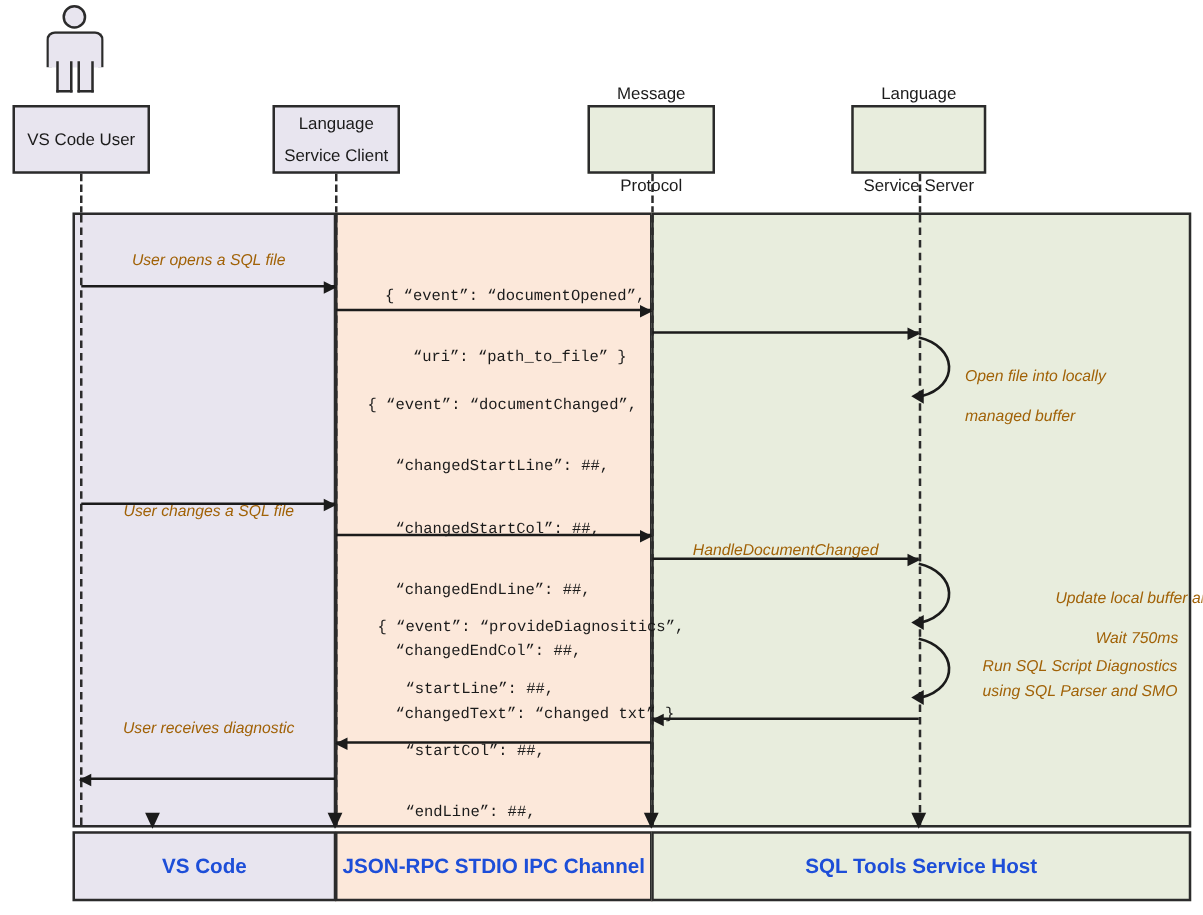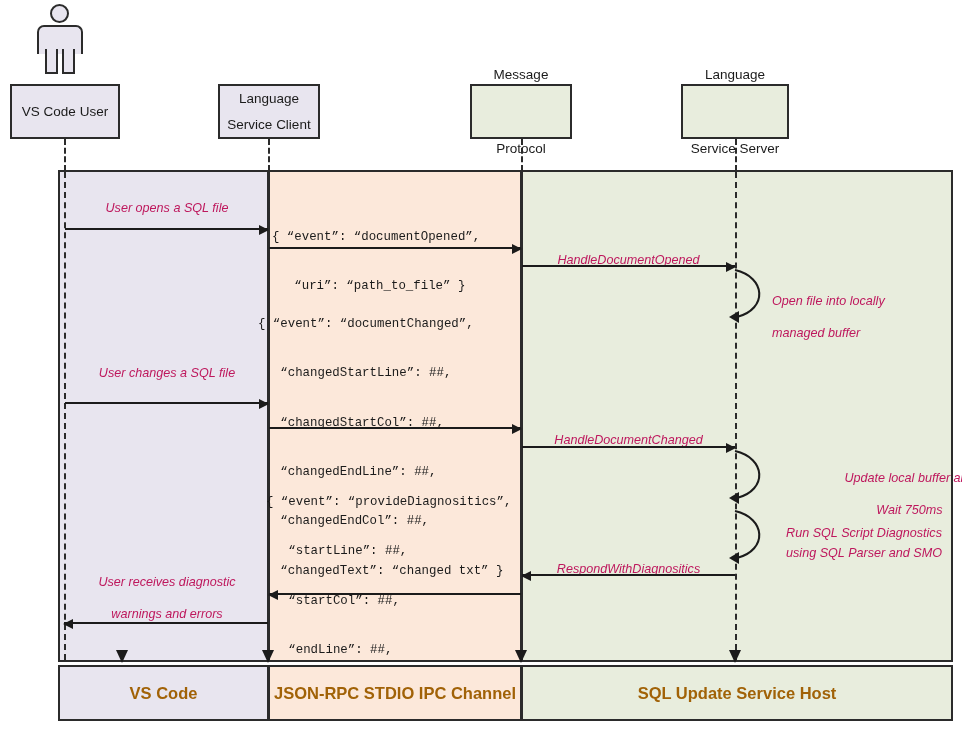--- a/index.html
+++ b/index.html
@@ -34,36 +34,36 @@
   .band.green{background:#e8eddd;}
 
   
   .arrow{position:absolute;height:0;border-top:2.1px solid #1b1b1b;}
   .arrow:after{content:"";position:absolute;top:-5.5px;width:0;height:0;
        border-top:5.5px solid transparent;border-bottom:5.5px solid transparent;}
   .arrow.right:after{right:-1px;border-left:10px solid #1b1b1b;}
   .arrow.left:after{left:-1px;border-right:10px solid #1b1b1b;}
 
   
-  .alabel{position:absolute;font-style:italic;font-size:12.6px;color:#be185d;
+  .alabel{position:absolute;font-style:italic;font-size:12.6px;color:#a16207;
        text-align:center;line-height:1.55;white-space:nowrap;}
   .alabel.two{white-space:normal;}
 
   
   .json{position:absolute;font-family:"Liberation Mono",monospace;font-size:12.4px;
         color:#1b1b1b;line-height:1.0;white-space:pre;}
-  .json div{height:24.6px;line-height:24.6px;}
+  .json div{height:24.6px;line-height:24.6px;margin-left:36px;}
 
   
   .loop{position:absolute;}
 
   
   .foot{position:absolute;box-sizing:border-box;border:2.2px solid #2b2b2b;
         display:flex;align-items:center;justify-content:center;
-        font-size:16.5px;font-weight:bold;color:#a16207;}
+        font-size:16.5px;font-weight:bold;color:#1d4ed8;}
   .foot.purple{background:#e8e5ef;}
   .foot.peach{background:#fce8da;}
   .foot.green{background:#e8eddd;}
 </style>
 </head>
 <body>
 
 <div id="canvas">
 
   <div class="actor">
@@ -109,42 +109,41 @@
   <div class="alabel" style="left:65px;top:199px;width:204px;">User opens a SQL file</div>
   <div class="arrow right" style="left:65px;top:228px;width:203px;"></div>
 
   <div class="json" style="left:272px;top:200px;">
     <div>{ “event”: “documentOpened”,</div>
     <div>   “uri”: “path_to_file” }</div>
   </div>
 
   <div class="arrow right" style="left:269px;top:247px;width:252px;"></div>
 
-  <div class="alabel" style="left:522px;top:251px;width:213px;">HandleDocumentOpened</div>
   <div class="arrow right" style="left:522px;top:265px;width:213px;"></div>
 
   <svg class="loop" style="left:728px;top:267px;" width="55" height="60">
     <path d="M7,3 C38,10 40,42 9,50" fill="none" stroke="#1b1b1b" stroke-width="2.1"></path>
     <polygon points="11,44 11,56 1,50" fill="#1b1b1b"></polygon>
   </svg>
   <div class="alabel two" style="left:772px;top:292px;width:185px;text-align:left;">
     <div>Open file into locally</div>
     <div style="margin-top:12px;">managed buffer</div>
   </div>
 
   <div class="json" style="left:258px;top:287px;">
     <div>{ “event”: “documentChanged”,</div>
     <div>   “changedStartLine”: ##,</div>
     <div>   “changedStartCol”: ##,</div>
     <div>   “changedEndLine”: ##,</div>
     <div>   “changedEndCol”: ##,</div>
     <div>   “changedText”: “changed txt” }</div>
   </div>
 
-  <div class="alabel" style="left:65px;top:364px;width:204px;">User changes a SQL file</div>
+  <div class="alabel" style="left:65px;top:400px;width:204px;">User changes a SQL file</div>
   <div class="arrow right" style="left:65px;top:402px;width:203px;"></div>
 
   <div class="arrow right" style="left:269px;top:427px;width:252px;"></div>
 
   <div class="alabel" style="left:522px;top:431px;width:213px;">HandleDocumentChanged</div>
   <div class="arrow right" style="left:522px;top:446px;width:213px;"></div>
 
   <svg class="loop" style="left:728px;top:448px;" width="55" height="60">
     <path d="M7,3 C38,10 40,42 9,50" fill="none" stroke="#1b1b1b" stroke-width="2.1"></path>
     <polygon points="11,44 11,56 1,50" fill="#1b1b1b"></polygon>
@@ -165,41 +164,39 @@
 
   <div class="json" style="left:266px;top:465px;">
     <div>{ “event”: “provideDiagnositics”,</div>
     <div>   “startLine”: ##,</div>
     <div>   “startCol”: ##,</div>
     <div>   “endLine”: ##,</div>
     <div>   “endCol”: ##,</div>
     
   </div>
 
-  <div class="alabel" style="left:522px;top:560px;width:213px;">RespondWithDiagnositics</div>
   <div class="arrow left" style="left:522px;top:574px;width:213px;"></div>
 
   <div class="arrow left" style="left:269px;top:593px;width:252px;"></div>
 
   <div class="alabel two" style="left:65px;top:573px;width:204px;">
     <div>User receives diagnostic</div>
-    <div style="margin-top:12px;">warnings and errors</div>
   </div>
   <div class="arrow left" style="left:64px;top:622px;width:204px;"></div>
 
   <svg style="position:absolute;left:58px;top:650px;" width="895" height="16">
     <polygon points="58,0 70,0 64,13" fill="#1b1b1b"></polygon>
     <polygon points="204,0 216,0 210,13" fill="#1b1b1b"></polygon>
     <polygon points="457,0 469,0 463,13" fill="#1b1b1b"></polygon>
     <polygon points="671,0 683,0 677,13" fill="#1b1b1b"></polygon>
   </svg>
 
   <div class="foot purple" style="left:58px;top:665px;width:211px;height:56px;">
     <span>VS Code</span>
   </div>
   <div class="foot peach" style="left:268px;top:665px;width:254px;height:56px;">
     <span>JSON-RPC STDIO IPC Channel</span>
   </div>
   <div class="foot green" style="left:521px;top:665px;width:432px;height:56px;">
-    <span>SQL Update Service Host</span>
+    <span>SQL Tools Service Host</span>
   </div>
 
 </div>
 
 </body></html>

